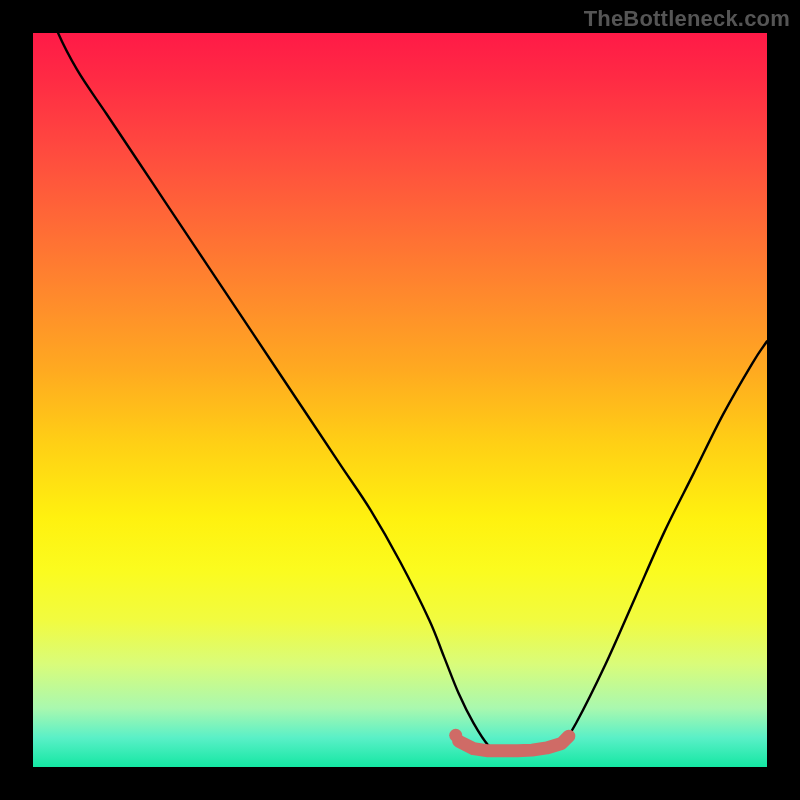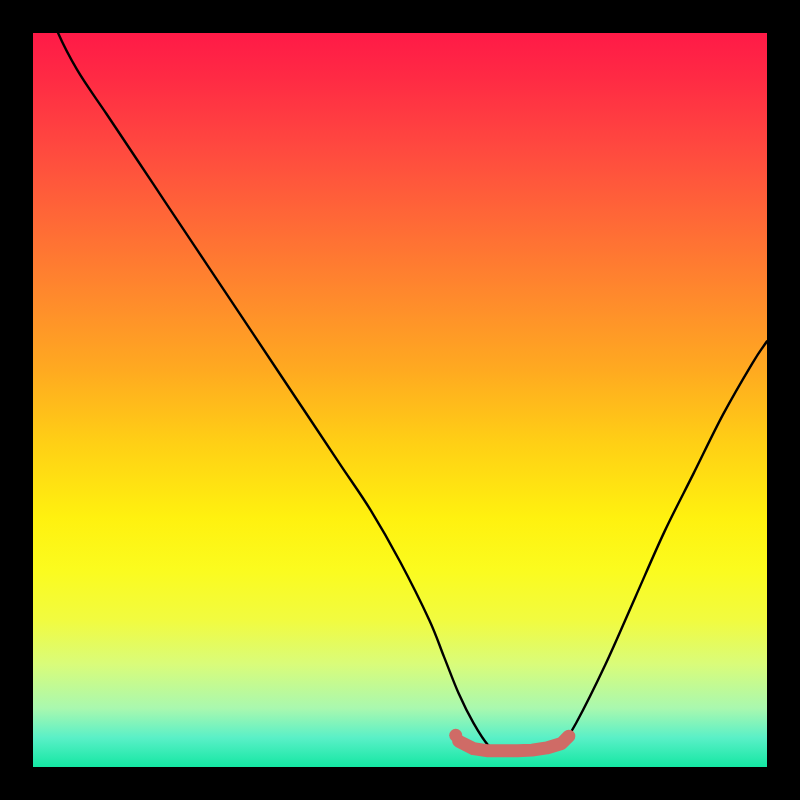--- a/index.html
+++ b/index.html
@@ -55,20 +55,21 @@
     left: 0;
     top: 0;
     width: 734px;
     height: 734px;
   }
 </style>
 </head>
 <body>
 
 <div class="frame">
+  <div class="watermark">TheBottleneck.com</div>
   <div class="plot-area">
     <svg class="curve" viewBox="0 0 734 734" preserveAspectRatio="none">
       <path id="curve-path" fill="none" stroke-width="2.4" stroke-linecap="round" stroke-linejoin="round" d="M 0 -73.40000000000009 C 3.67 -62.39000000000008 14.68 -25.690000000000055 22.02 -7.340000000000032 C 29.36 11.009999999999991 35.47666666666667 22.02000000000004 44.04 36.700000000000045 C 52.60333333333333 51.38000000000005 63.61333333333334 66.06000000000002 73.4 80.74000000000001 C 83.18666666666667 95.42 92.97333333333334 110.09999999999998 102.76 124.77999999999997 C 112.54666666666667 139.45999999999995 122.33333333333334 154.13999999999993 132.12 168.81999999999994 C 141.90666666666667 183.49999999999994 151.69333333333333 198.18 161.48 212.86 C 171.26666666666665 227.54000000000002 181.05333333333334 242.21999999999997 190.84 256.9 C 200.62666666666667 271.58 210.41333333333333 286.26 220.2 300.94 C 229.98666666666665 315.62 239.77333333333337 330.29999999999995 249.56000000000003 344.97999999999996 C 259.3466666666667 359.65999999999997 269.1333333333334 374.34000000000003 278.92 389.02000000000004 C 288.70666666666665 403.70000000000005 298.49333333333334 418.38 308.28 433.06 C 318.0666666666666 447.74 327.8533333333333 461.1966666666667 337.64 477.1 C 347.4266666666667 493.00333333333333 357.2133333333333 510.13 367 528.48 C 376.7866666666667 546.83 389.02 571.2966666666667 396.36 587.2 C 403.70000000000005 603.1033333333334 406.1466666666667 611.6666666666666 411.04 623.9 C 415.93333333333334 636.1333333333333 420.82666666666665 649.59 425.71999999999997 660.6 C 430.6133333333333 671.61 435.50666666666666 681.3966666666668 440.4 689.96 C 445.2933333333333 698.5233333333333 450.18666666666667 707.0866666666667 455.08 711.98 C 459.9733333333333 716.8733333333333 464.8666666666667 718.0966666666667 469.76 719.32 C 474.6533333333333 720.5433333333334 479.5466666666666 719.32 484.44 719.32 C 489.33333333333337 719.32 494.22666666666674 719.32 499.12000000000006 719.32 C 504.0133333333334 719.32 508.90666666666664 720.5433333333334 513.8 719.32 C 518.6933333333333 718.0966666666667 523.5866666666667 716.8733333333333 528.48 711.98 C 533.3733333333333 707.0866666666667 535.8199999999999 703.4166666666667 543.16 689.96 C 550.5 676.5033333333333 562.7333333333333 652.0366666666666 572.52 631.24 C 582.3066666666666 610.4433333333334 592.0933333333334 587.2 601.88 565.1800000000001 C 611.6666666666666 543.1600000000001 621.4533333333334 519.9166666666667 631.24 499.12 C 641.0266666666666 478.3233333333333 650.8133333333334 459.9733333333333 660.6 440.4 C 670.3866666666667 420.82666666666665 680.1733333333333 400.03000000000003 689.9599999999999 381.68 C 699.7466666666666 363.33 711.9799999999999 342.5333333333333 719.3199999999999 330.29999999999995 C 726.66 318.0666666666666 731.5533333333333 311.95000000000005 734 308.28000000000003" stroke="#000000"></path>
       <g id="marker-group">
           <path d="M 425.71999999999997 708.31 L 440.4 715.65 L 455.08 717.852 L 469.76 717.852 L 484.44 717.852 L 499.12000000000006 717.118 L 513.8 714.9159999999999 L 528.48 710.512 L 535.8199999999999 703.172" fill="none" stroke="#cf6b66" stroke-width="13" stroke-linecap="round" stroke-linejoin="round"></path>
           <circle cx="422.71999999999997" cy="702.31" r="6.5" fill="#cf6b66"></circle>
         </g>
     </svg>
   </div>
 </div>

